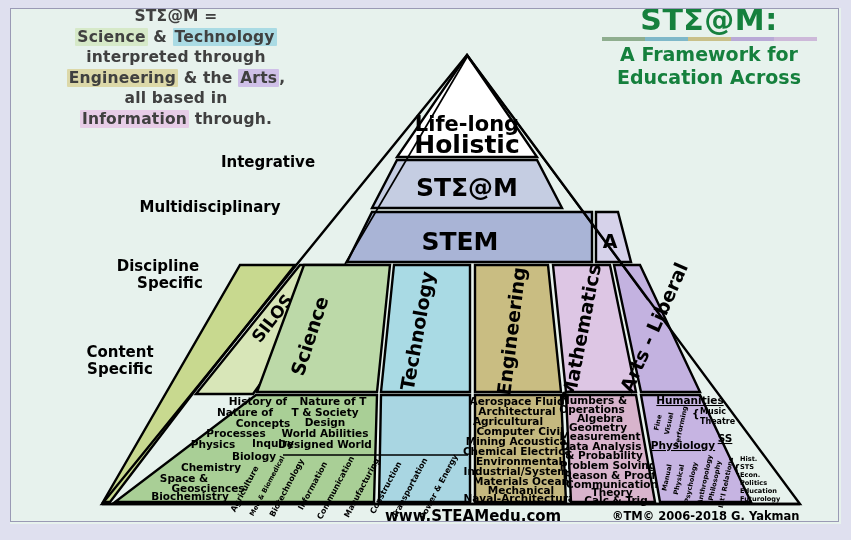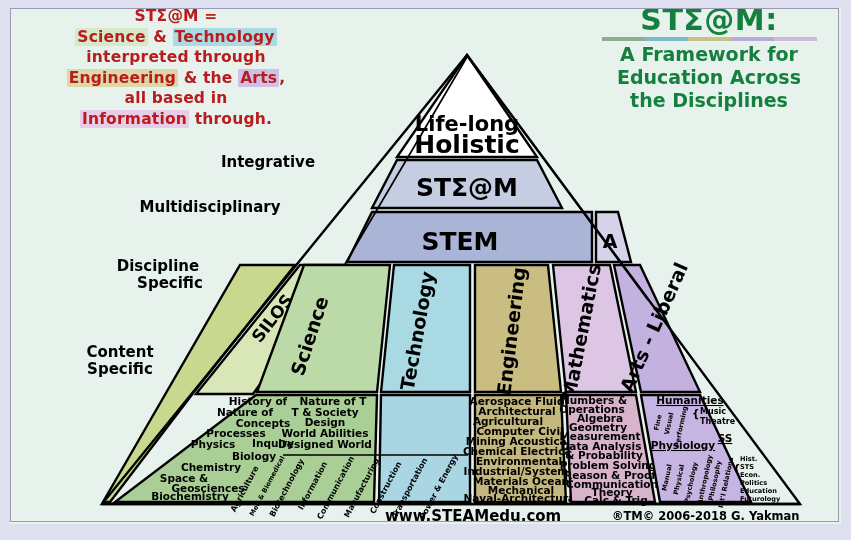--- a/index.html
+++ b/index.html
@@ -9,21 +9,21 @@
     font-family:"DejaVu Sans",sans-serif;
     overflow:hidden;
   }
   #stage{position:absolute;left:10px;top:8px;width:831px;height:516px;background:#e7f2ed;}
   #frameline{position:absolute;left:10px;top:8px;width:829px;height:514px;border:1px solid #9a9ab5;box-sizing:border-box;pointer-events:none;}
 
   .txt{position:absolute;white-space:pre;}
 
   
   #defblock{position:absolute;left:16px;top:6px;width:320px;text-align:center;
-            font-weight:bold;font-size:15.5px;line-height:1.33;color:#b91c1c;
+            font-weight:bold;font-size:15.5px;line-height:1.33;color:#404040;
             letter-spacing:.2px;}
   #defblock .ln{display:block;}
   .hl{padding:0 2px;border-radius:1px;}
   .hl-sci{background:#d6e9c8;}
   .hl-tec{background:#aadbe4;}
   .hl-eng{background:#dcd8a8;}
   .hl-art{background:#cfc0e8;}
   .hl-mat{background:#e7cde7;}
 
   
@@ -70,21 +70,20 @@
   <div class="t1">STΣ@M:</div>
   <div id="ulbar">
       <i style="background: rgb(143, 174, 143);"></i>
       <i style="background: rgb(127, 184, 201);"></i>
       <i style="background: rgb(201, 192, 137);"></i>
       <i style="background: rgb(185, 169, 214);"></i>
       <i style="background: rgb(205, 185, 217);"></i>
     </div>
   <div class="t2">A Framework for</div>
   <div class="t2">Education Across</div>
-  <div class="t2">the Disciplines</div>
 </div>
 
 <div class="txt sidelab" style="left:188px;top:154px;width:160px;">Integrative</div>
 <div class="txt sidelab" style="left:110px;top:199px;width:200px;">Multidisciplinary</div>
 <div class="txt sidelab" style="left:88px;top:258px;width:140px;">Discipline</div>
 <div class="txt sidelab" style="left:100px;top:275px;width:140px;">Specific</div>
 <div class="txt sidelab" style="left:55px;top:344px;width:130px;">Content</div>
 <div class="txt sidelab" style="left:55px;top:361px;width:130px;">Specific</div>
 
 <svg id="pyr" viewBox="0 0 851 540">

